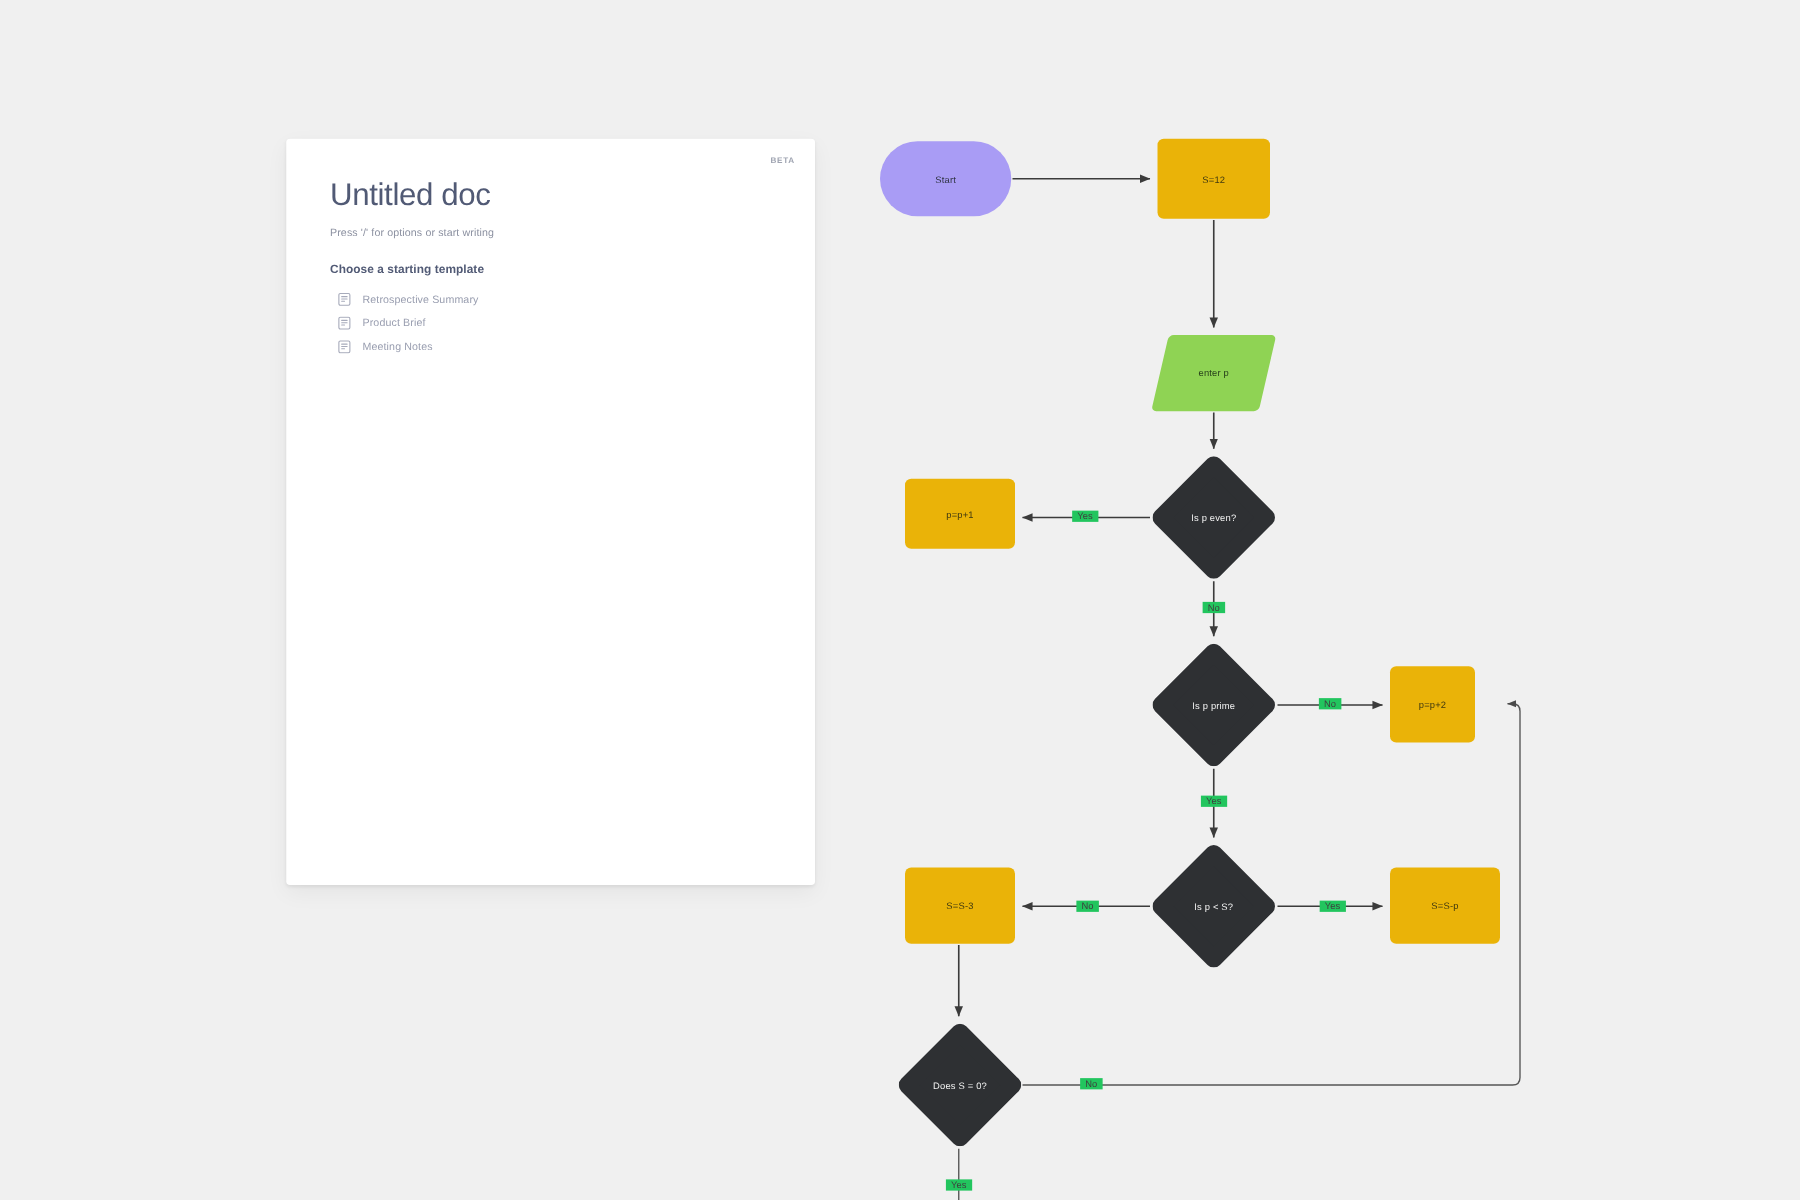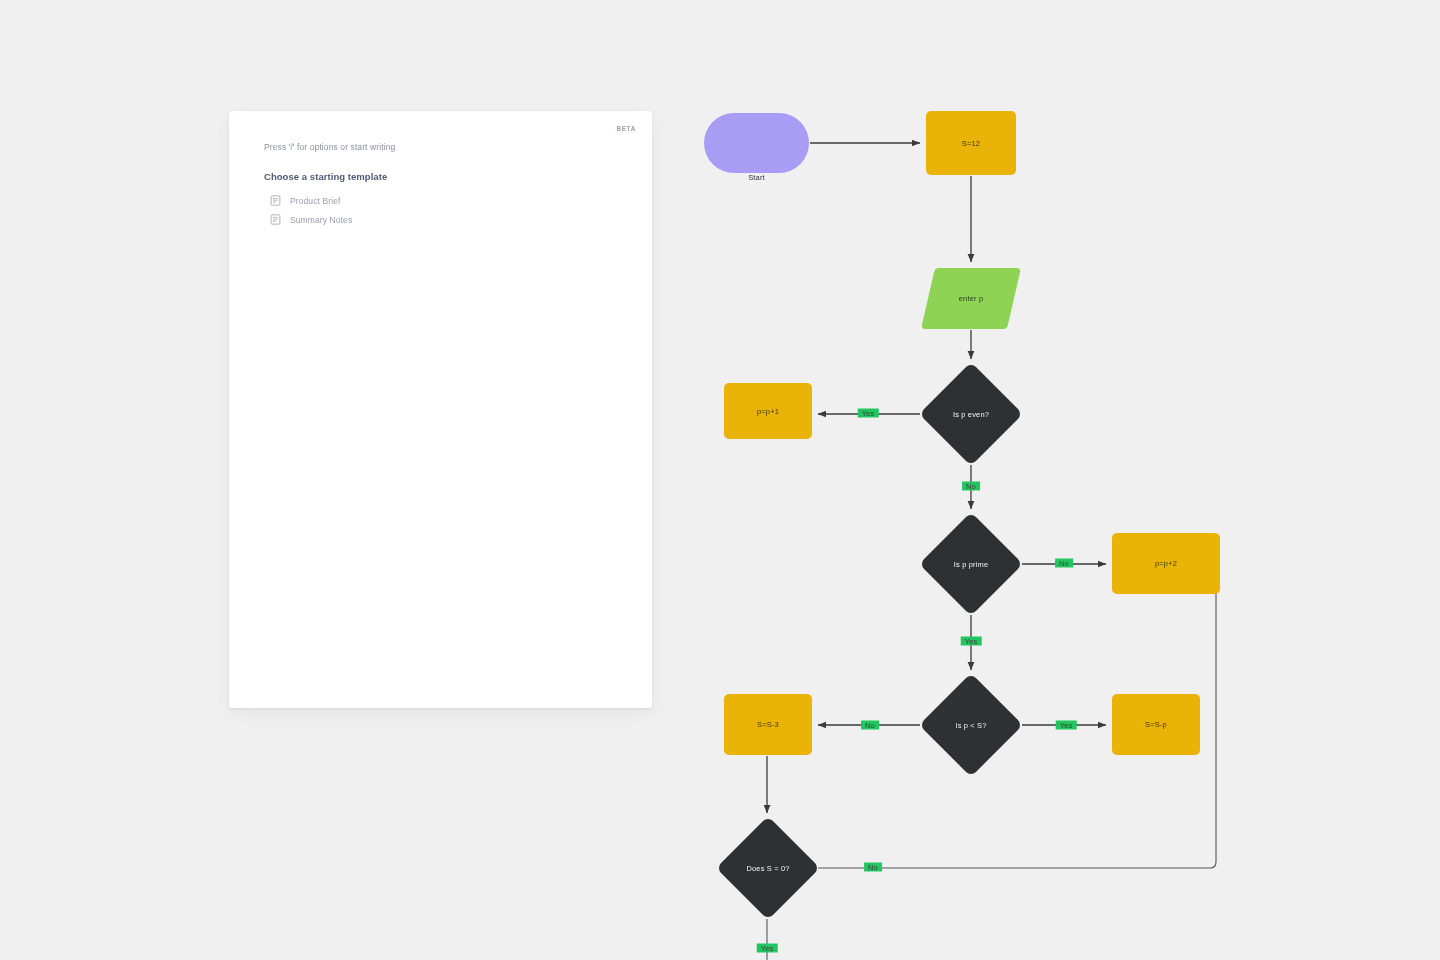--- a/index.html
+++ b/index.html
@@ -105,21 +105,21 @@
     align-items: center;
     justify-content: center;
     font-size: 7.5px;
     letter-spacing: 0.15px;
     text-align: center;
   }
   .n-start {
     background: #a99cf5;
     border-radius: 46px;
   }
-  .n-start .node-label { color: #2f3342; margin-top: 34px; }
+  .n-start .node-label { color: #2f3342; }
   .n-proc {
     background: #eab308;
     border-radius: 5px;
   }
   .n-proc .node-label { color: #413a10; }
   .n-io {
     background: #8fd354;
     transform: skewX(-13deg);
     border-radius: 4px;
   }
@@ -141,44 +141,56 @@
     white-space: nowrap;
     pointer-events: auto;
   }
 </style>
 </head>
 <body>
 
 <div id="doc-card">
   <div id="beta-badge">BETA</div>
   <div id="doc-body">
+    <h1 id="doc-title">Untitled doc</h1>
     <p id="doc-subtitle">Press '/' for options or start writing</p>
     <div id="template-heading">Choose a starting template</div>
     <ul class="tmpl-list" id="tmpl-list">
         <li class="tmpl-item">
           <span style="display: flex;">
             <svg class="tmpl-icon" viewBox="0 0 16 16" aria-hidden="true">
   <rect x="1.6" y="1.2" width="12.8" height="13.6" rx="1.6" fill="none" stroke="#a7abbb" stroke-width="1.3"></rect>
   <rect x="4.2" y="4.2" width="7.6" height="1.25" rx="0.6" fill="#a7abbb"></rect>
   <rect x="4.2" y="6.9" width="7.6" height="1.25" rx="0.6" fill="#a7abbb"></rect>
   <rect x="4.2" y="9.6" width="4.6" height="1.25" rx="0.6" fill="#a7abbb"></rect>
 </svg>
           </span>
+          <span class="tmpl-label">Retrospective Summary</span>
+        </li>
+        <li class="tmpl-item">
+          <span style="display: flex;">
+            <svg class="tmpl-icon" viewBox="0 0 16 16" aria-hidden="true">
+  <rect x="1.6" y="1.2" width="12.8" height="13.6" rx="1.6" fill="none" stroke="#a7abbb" stroke-width="1.3"></rect>
+  <rect x="4.2" y="4.2" width="7.6" height="1.25" rx="0.6" fill="#a7abbb"></rect>
+  <rect x="4.2" y="6.9" width="7.6" height="1.25" rx="0.6" fill="#a7abbb"></rect>
+  <rect x="4.2" y="9.6" width="4.6" height="1.25" rx="0.6" fill="#a7abbb"></rect>
+</svg>
+          </span>
           <span class="tmpl-label">Product Brief</span>
         </li>
         <li class="tmpl-item">
           <span style="display: flex;">
             <svg class="tmpl-icon" viewBox="0 0 16 16" aria-hidden="true">
   <rect x="1.6" y="1.2" width="12.8" height="13.6" rx="1.6" fill="none" stroke="#a7abbb" stroke-width="1.3"></rect>
   <rect x="4.2" y="4.2" width="7.6" height="1.25" rx="0.6" fill="#a7abbb"></rect>
   <rect x="4.2" y="6.9" width="7.6" height="1.25" rx="0.6" fill="#a7abbb"></rect>
   <rect x="4.2" y="9.6" width="4.6" height="1.25" rx="0.6" fill="#a7abbb"></rect>
 </svg>
           </span>
-          <span class="tmpl-label">Summary Notes</span>
+          <span class="tmpl-label">Meeting Notes</span>
         </li>
       </ul>
   </div>
 </div>
 
 <svg id="flowchart" viewBox="0 0 1440 960">
   <defs>
     <marker id="arrow" markerWidth="7" markerHeight="7" refX="6.2" refY="3" orient="auto" markerUnits="strokeWidth">
       <path d="M0,0.4 L6.4,3 L0,5.6 Z" fill="#3b3b3b"></path>
     </marker>
@@ -230,21 +242,21 @@
     </div>
     <div class="node n-proc" style="left: 724px; top: 383px; width: 88px; height: 56px;">
       <span class="node-label">p=p+1</span>
     </div>
     <div class="node n-dec" style="left: 922px; top: 515px; width: 98px; height: 98px;">
       <svg width="98" height="98" viewBox="0 0 98 98">
         <path d="M 49 7 L 91 49 L 49 91 L 7 49 Z" fill="#2e3033" stroke="#2e3033" stroke-width="14" stroke-linejoin="round"></path>
       </svg>
       <span class="node-label">Is p prime</span>
     </div>
-    <div class="node n-proc" style="left: 1112px; top: 533px; width: 108px; height: 61px;">
+    <div class="node n-proc" style="left: 1112px; top: 533px; width: 68px; height: 61px;">
       <span class="node-label">p=p+2</span>
     </div>
     <div class="node n-dec" style="left: 922px; top: 676px; width: 98px; height: 98px;">
       <svg width="98" height="98" viewBox="0 0 98 98">
         <path d="M 49 7 L 91 49 L 49 91 L 7 49 Z" fill="#2e3033" stroke="#2e3033" stroke-width="14" stroke-linejoin="round"></path>
       </svg>
       <span class="node-label">Is p &lt; S?</span>
     </div>
     <div class="node n-proc" style="left: 724px; top: 694px; width: 88px; height: 61px;">
       <span class="node-label">S=S-3</span>

